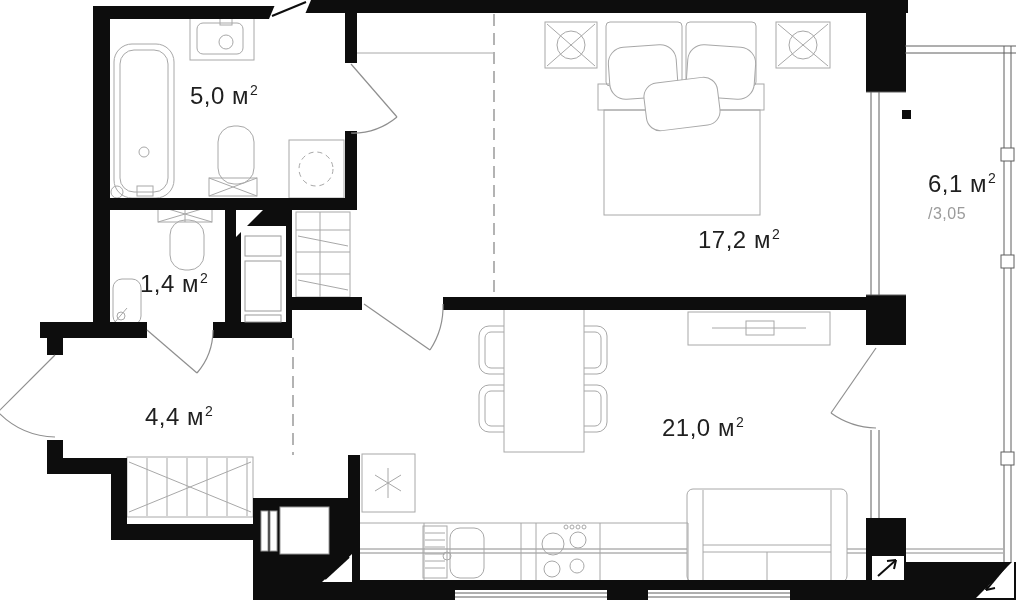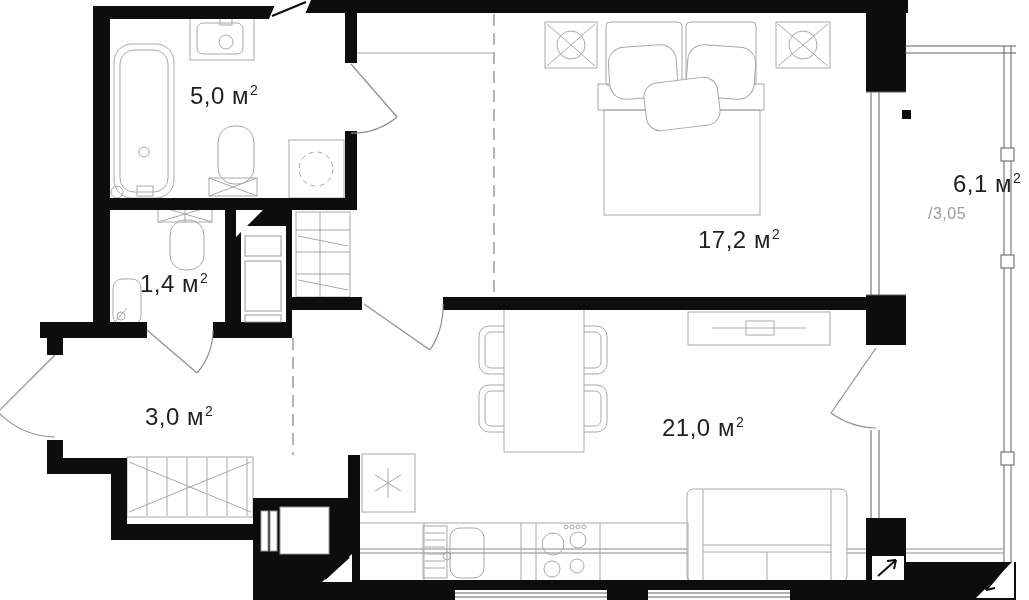--- a/index.html
+++ b/index.html
@@ -293,18 +293,18 @@
       <line x1="1011" y1="46" x2="1011" y2="562"></line>
       <rect x="1001" y="148" width="13" height="13" fill="#ffffff"></rect>
       <rect x="1001" y="255" width="13" height="13" fill="#ffffff"></rect>
       <rect x="1001" y="452" width="13" height="13" fill="#ffffff"></rect>
     </g>
   </g>
 </svg>
 
   <div class="room-label" style="left:190px;top:84px;"><span>5,0 м</span><span class="sup">2</span></div>
   <div class="room-label" style="left:140px;top:272px;"><span>1,4 м</span><span class="sup">2</span></div>
-  <div class="room-label" style="left:145px;top:405px;"><span>3,0 м</span><span class="sup">2</span></div>
+  <div class="room-label" style="left:145px;top:405px;"><span>4,4 м</span><span class="sup">2</span></div>
   <div class="room-label" style="left:698px;top:228px;"><span>17,2 м</span><span class="sup">2</span></div>
   <div class="room-label" style="left:662px;top:416px;"><span>21,0 м</span><span class="sup">2</span></div>
-  <div class="room-label" style="left:953px;top:172px;text-align:right;"><span>6,1 м</span><span class="sup">2</span></div>
+  <div class="room-label" style="left:928px;top:172px;text-align:right;"><span>6,1 м</span><span class="sup">2</span></div>
   <div class="coef-label" style="left:928px;top:206px;"><span>/3,05</span></div>
 </div>
 
 </body></html>

